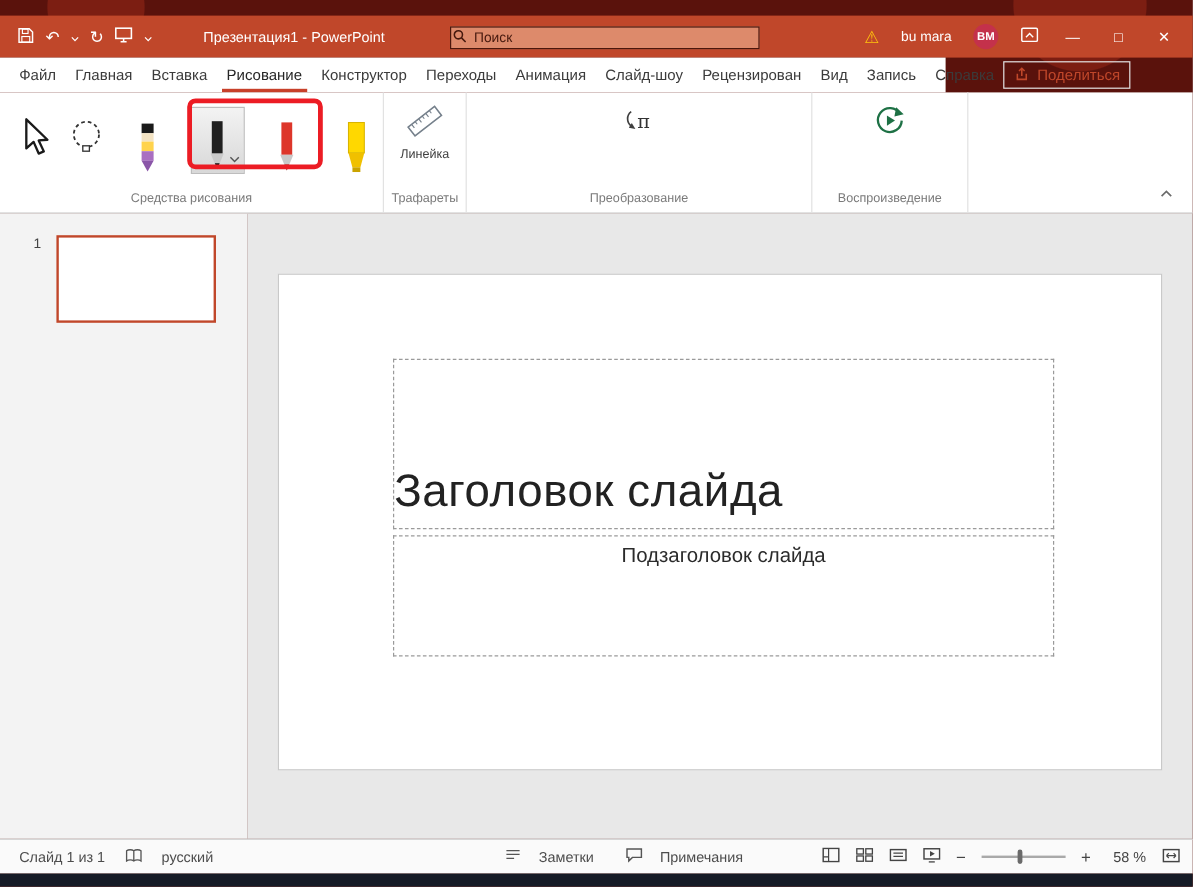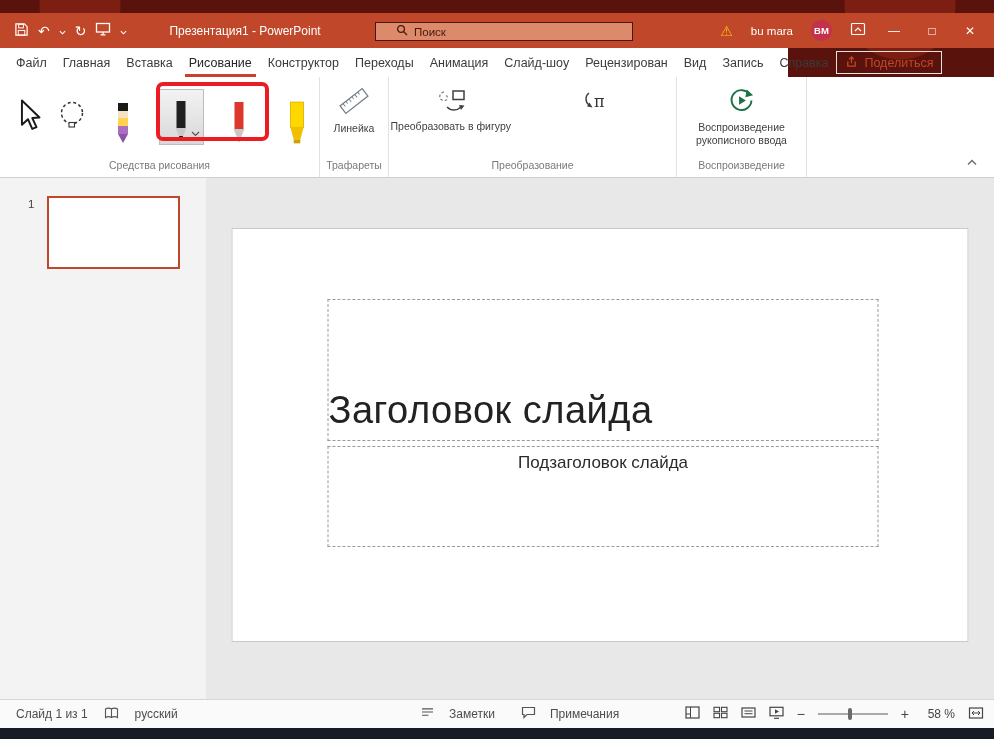--- a/index.html
+++ b/index.html
@@ -18,21 +18,21 @@
     background:#c0472a; display:flex; align-items:center; color:#fff;
     padding-left:14px; font-size:12px;
   }
   .qat { display:flex; align-items:center; gap:9px; }
   .qat .uglyph { font-size:14px; line-height:1; color:#fff; }
   .mini-chev { width:7px; height:5px; }
   .tb-title { margin-left:42px; white-space:nowrap; font-size:12px; }
   .searchbox {
     position:absolute; left:375px; top:9px; width:258px; height:19px;
     background:#dd8a6b; border:1px solid #4a170c; display:flex; align-items:center;
-    padding:0 20px; gap:6px;
+    padding:0 1px; gap:6px;
   }
   .searchbox input {
     border:none; background:transparent; outline:none; width:100%;
     font-family:"Liberation Sans", sans-serif; font-size:11.5px; color:#46190e;
   }
   .searchbox input::placeholder { color:#46190e; opacity:1; }
   .tb-right { position:absolute; right:14px; top:0; height:35px; display:flex; align-items:center; gap:18px; }
   .warn-glyph { color:#ffc20e; font-size:14px; line-height:1; }
   .user-name { font-size:11.5px; }
   .avatar {
@@ -283,31 +283,20 @@
             </svg>
         </span>
         <span class="lbl">Линейка</span>
       </div>
     </div>
     <div class="rgroup-label">Трафареты</div>
   </div>
 
   <div class="rgroup g-convert">
     <div class="rgroup-content">
-      <div class="bigbtn bb-shape">
-        <span>
-          <svg width="30" height="26" viewBox="0 0 30 26">
-            <path d="M8 5 C3 6 2 12 7 13.5 C11 14.6 13.5 10 9.5 8" fill="none" stroke="#8a8a8a" stroke-width="1.4" stroke-dasharray="2.6 2"></path>
-            <rect x="17" y="4" width="11" height="8.5" fill="none" stroke="#3f3f3f" stroke-width="1.5"></rect>
-            <path d="M11 20 C15 24 21 24 25 20" fill="none" stroke="#3f3f3f" stroke-width="1.4"></path>
-            <polygon points="25,23 28.5,18.5 23,18" fill="#3f3f3f"></polygon>
-          </svg>
-        </span>
-        <span class="lbl">Преобразовать в фигуру</span>
-      </div>
       <div class="bigbtn bb-math">
         <span>
           <svg width="30" height="26" viewBox="0 0 30 26">
             <path d="M8 6 C4 9 4 15 8 18" fill="none" stroke="#3f3f3f" stroke-width="1.4"></path>
             <polygon points="6,19.5 11.5,20.5 8.5,15.5" fill="#3f3f3f"></polygon>
             <text x="13" y="20" font-size="16" fill="#333" font-family="DejaVu Serif, serif">π</text>
           </svg>
         </span>
       </div>
     </div>
@@ -317,21 +306,20 @@
   <div class="rgroup g-replay">
     <div class="rgroup-content">
       <div class="bigbtn bb-replay">
         <span>
           <svg width="27" height="27" viewBox="0 0 28 28">
             <path d="M22.8 8.2 A10.3 10.3 0 1 0 24.3 14" fill="none" stroke="#1e7145" stroke-width="2"></path>
             <polygon points="19.5,2.5 26,8.5 18,10.5" fill="#1e7145"></polygon>
             <polygon points="11.5,9.5 11.5,18.5 18.5,14" fill="#1e7145"></polygon>
           </svg>
         </span>
-        <span class="lbl">Воспроизведение рукописного ввода</span>
       </div>
     </div>
     <div class="rgroup-label">Воспроизведение</div>
   </div>
 
   <span class="collapse-btn">
     <svg width="12" height="8" viewBox="0 0 12 8">
         <path d="M2 6.5 L6 2.5 L10 6.5" fill="none" stroke="#6b6b6b" stroke-width="1.4"></path>
       </svg>
   </span>

